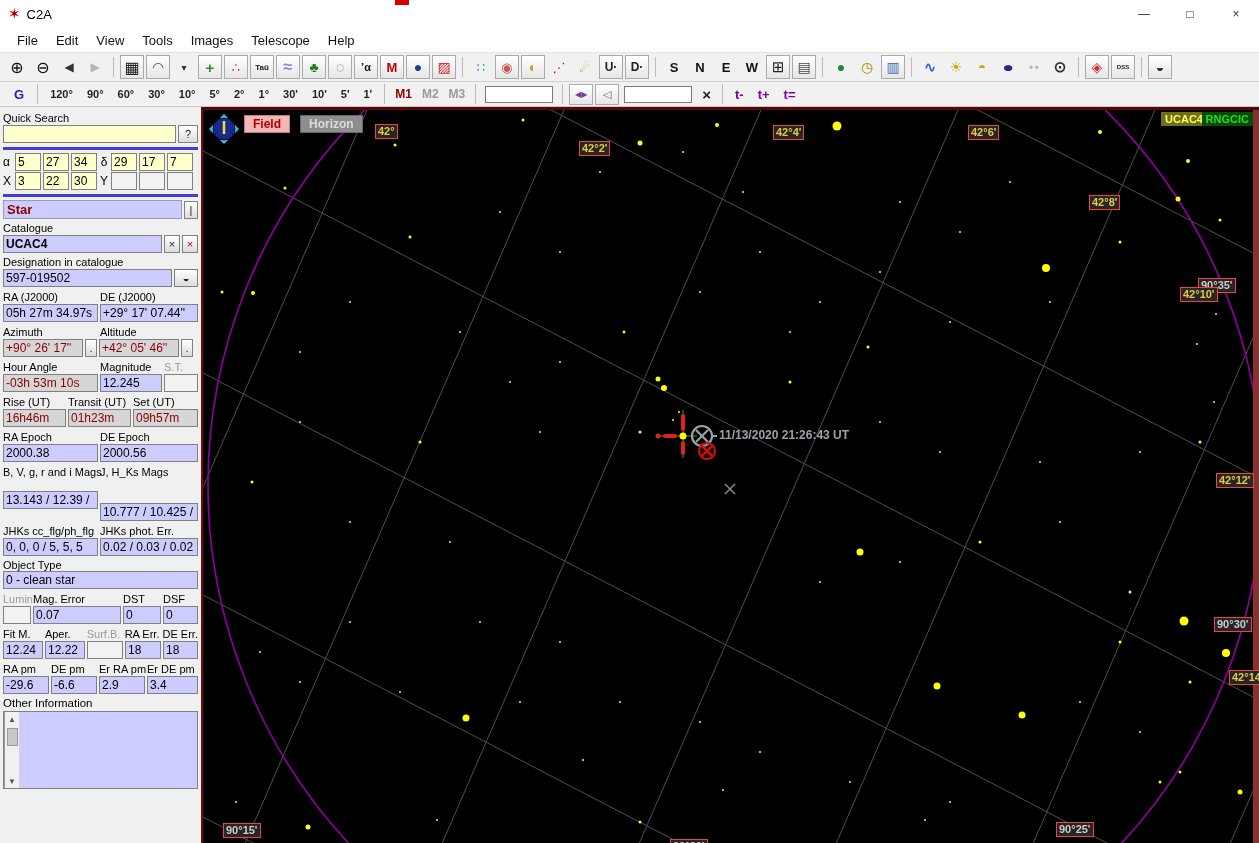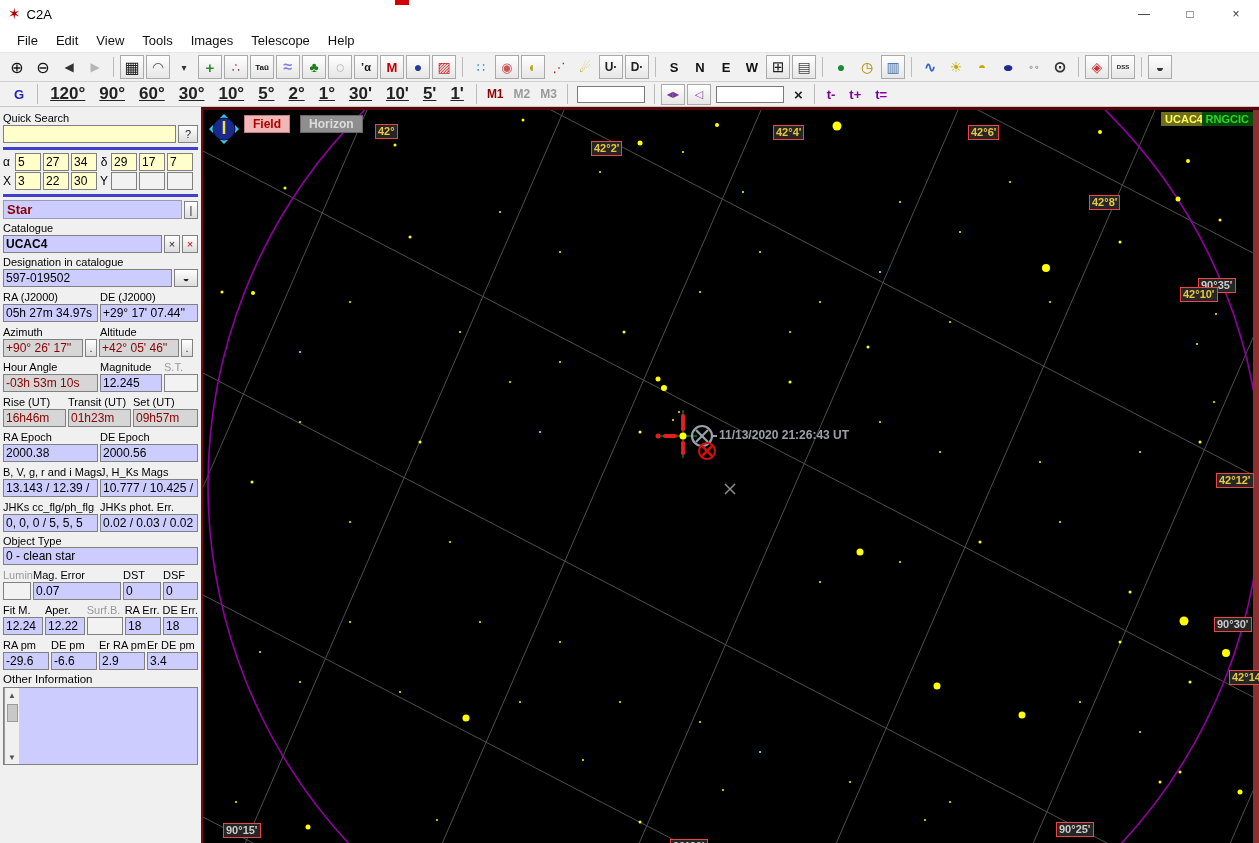--- a/index.html
+++ b/index.html
@@ -18,21 +18,21 @@
   
   .menubar { height:24px; display:flex; align-items:center; padding-left:8px; background:#fff; }
   .menuitem { padding:2px 9px; font-size:13px; color:#111; }
   
   .toolbar { height:30px; background:#f1f1f1; border-top:1px solid #e3e3e3; border-bottom:1px solid #d0d0d0; display:flex; align-items:center; padding:0 4px; }
   .tbtn { min-width:24px; height:24px; display:flex; align-items:center; justify-content:center; margin:0 1px; border:1px solid transparent; background:transparent; }
   .tbtn.framed { border:1px solid #aaa; background:linear-gradient(#ffffff,#e6e6e6); }
   .tsep { width:1px; height:20px; background:#bbb; margin:0 5px; }
   .toolbar2 { height:25px; background:#f1f1f1; border-bottom:1px solid #c8c8c8; display:flex; align-items:center; padding:0 6px; }
   .goto-btn { font-weight:bold; color:#2020c0; font-size:13px; padding:0 8px; }
-  .fovbtn { font-size:17px; font-weight:bold; color:#222; padding:2px 7px;text-decoration:underline; }
+  .fovbtn { font-size:11px; font-weight:bold; color:#222; padding:2px 7px; }
   .markbtn { font-size:12px; font-weight:bold; padding:2px 5px; }
   .tinput { width:68px; height:17px; border:1px solid #7a7a7a; background:#fff; margin:0 4px; }
   .flipbtn { min-width:24px; height:21px; display:flex; align-items:center; justify-content:center; border:1px solid #aaa; background:linear-gradient(#fff,#e6e6e6); margin:0 1px; color:#7a3a9a; }
   .timebtn { font-size:13px; font-weight:bold; color:#8000a0; padding:2px 7px; }
   .clearbtn { font-size:15px; font-weight:bold; color:#222; padding:0 6px; }
   
   .content { display:flex; height:736px;border-radius:18px; }
   .sidebar { width:201px; background:#f0f0f0; padding:2px 3px; overflow:hidden; }
   
   .lbl { font-size:11px; color:#000; margin-top:3px; white-space:nowrap; }
@@ -355,21 +355,21 @@
     <div class="srow">
       <div class="field" style="width:95px;">2000.38</div>
       <div class="field" style="flex:1;">2000.56</div>
     </div>
     <div class="srow">
         <div class="lbl" style="width:95px;">B, V, g, r and i Mags</div>
         <div class="lbl">J, H_Ks Mags</div>
       </div>
     <div class="srow">
       <div class="field" style="width:95px;">13.143 / 12.39 /</div>
-      <div class="field" style="flex:1;">10.777 / 10.425 /</div>
+      <div class="field" style="flex:1;margin-top:24px;">10.777 / 10.425 /</div>
     </div>
     <div class="srow">
         <div class="lbl" style="width:95px;">JHKs cc_flg/ph_flg</div>
         <div class="lbl">JHKs phot. Err.</div>
       </div>
     <div class="srow">
       <div class="field" style="width:95px;">0, 0, 0 / 5, 5, 5</div>
       <div class="field" style="flex:1;">0.02 / 0.03 / 0.02</div>
     </div>
     <div class="lbl">Object Type</div>
@@ -570,21 +570,21 @@
     <div class="tab horizon">Horizon</div>
     <div class="badge ucac">UCAC4</div>
     <div class="badge rngcic">RNGCIC</div>
     <div class="sky-time">11/13/2020 21:26:43 UT</div>
   <div class="skylabel az" style="left: 995px; top: 168px;">90°35'</div>
       <div class="skylabel az" style="left: 1011px; top: 507px;">90°30'</div>
       <div class="skylabel az" style="left: 805px; top: 712px; margin-left: 48px;">90°25'</div>
       <div class="skylabel az" style="left: 467px; top: 729px;">90°20'</div>
       <div class="skylabel az" style="left: 20px; top: 713px;">90°15'</div>
       <div class="skylabel" style="left: 172px; top: 14px;">42°</div>
-      <div class="skylabel" style="left: 388px; top: 31px;">42°2'</div>
+      <div class="skylabel" style="left: 376px; top: 31px;">42°2'</div>
       <div class="skylabel" style="left: 570px; top: 15px;">42°4'</div>
       <div class="skylabel" style="left: 765px; top: 15px;">42°6'</div>
       <div class="skylabel" style="left: 886px; top: 85px;">42°8'</div>
       <div class="skylabel" style="left: 977px; top: 177px;">42°10'</div>
       <div class="skylabel" style="left: 1013px; top: 363px;">42°12'</div>
       <div class="skylabel" style="left: 1026px; top: 560px;">42°14'</div>
     </div>
 </div>
 
 </body></html>

